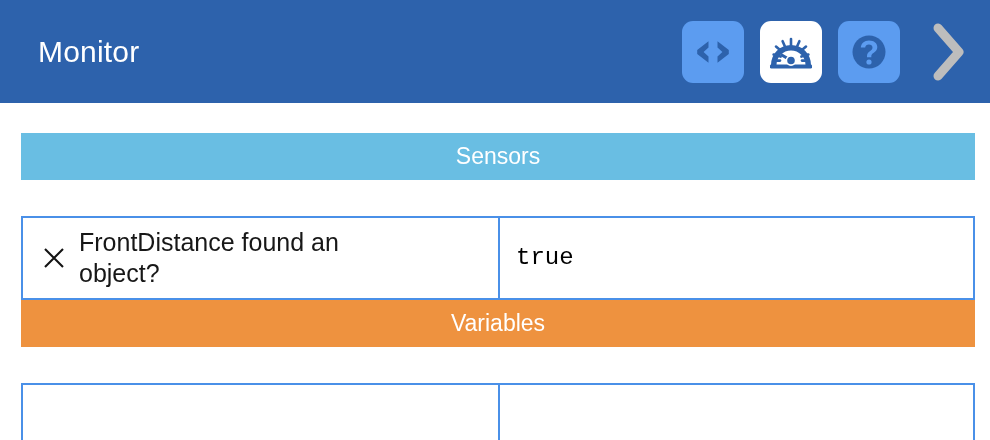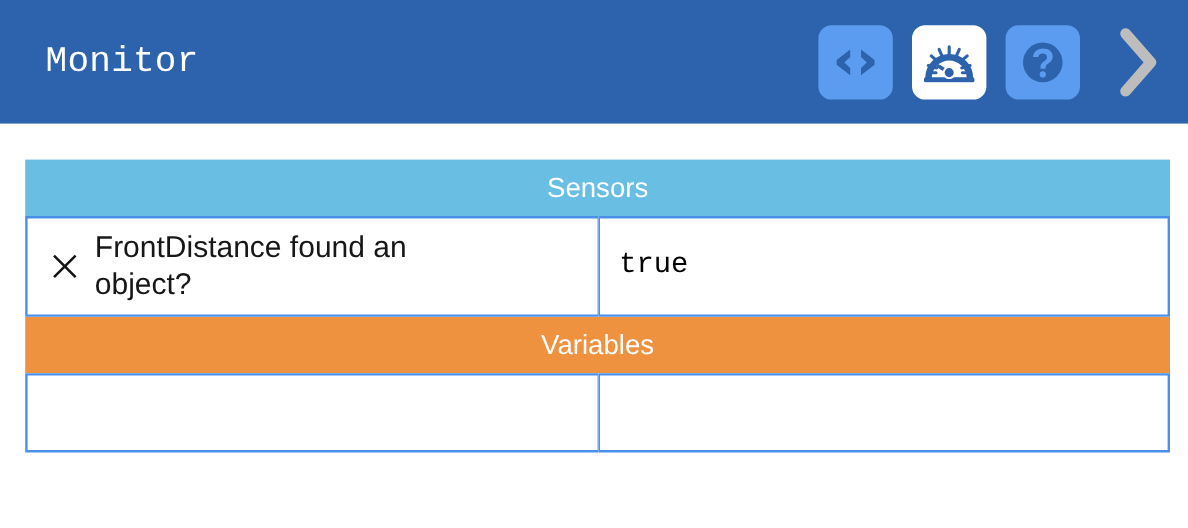--- a/index.html
+++ b/index.html
@@ -28,21 +28,20 @@
     box-sizing: border-box;
     padding: 0 14px 0 38px;
   }
   .appbar-title {
     color: #ffffff;
     font-size: 30px;
     font-weight: 400;
     letter-spacing: 0.2px;
     line-height: 1;
     white-space: nowrap;
-    font-family: Liberation Mono, monospace;
   }
   .appbar-spacer { flex: 1 1 auto; }
 
   .appbar-actions {
     display: flex;
     align-items: center;
     gap: 16px;
   }
 
   .icon-btn {
@@ -88,20 +87,21 @@
     line-height: 1;
     box-sizing: border-box;
   }
   .section-head.sensors   { background: #69bee3; }
   .section-head.variables { background: #ee923f; }
 
   .data-row {
     display: flex;
     width: 100%;
     box-sizing: border-box;
+    margin-top: 36px;
   }
 
   .cell {
     box-sizing: border-box;
     border: 2px solid #4a90e8;
     background: #ffffff;
     display: flex;
     align-items: center;
   }
   .cell-name {

